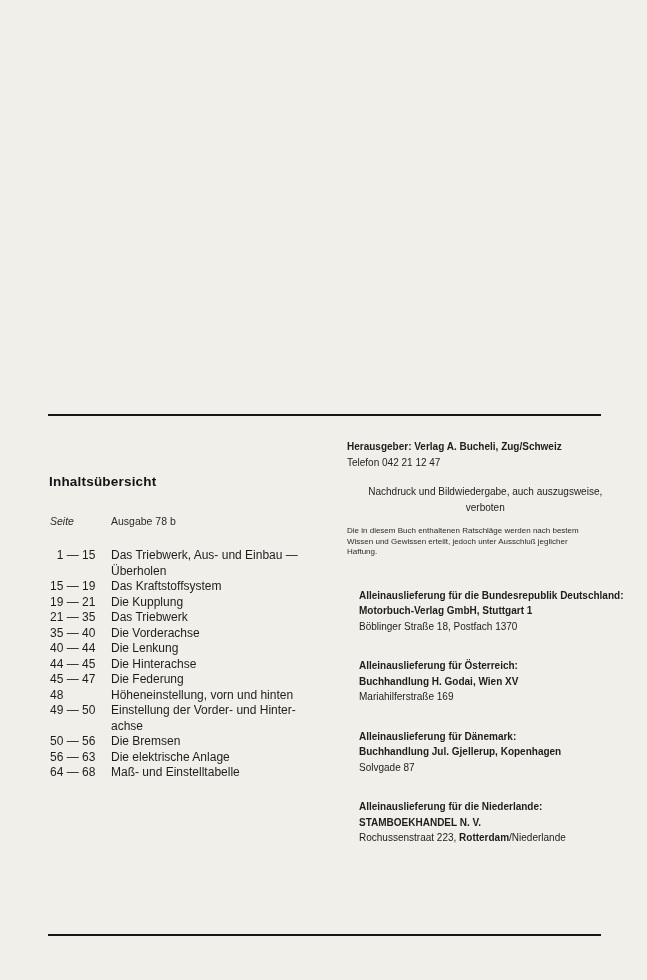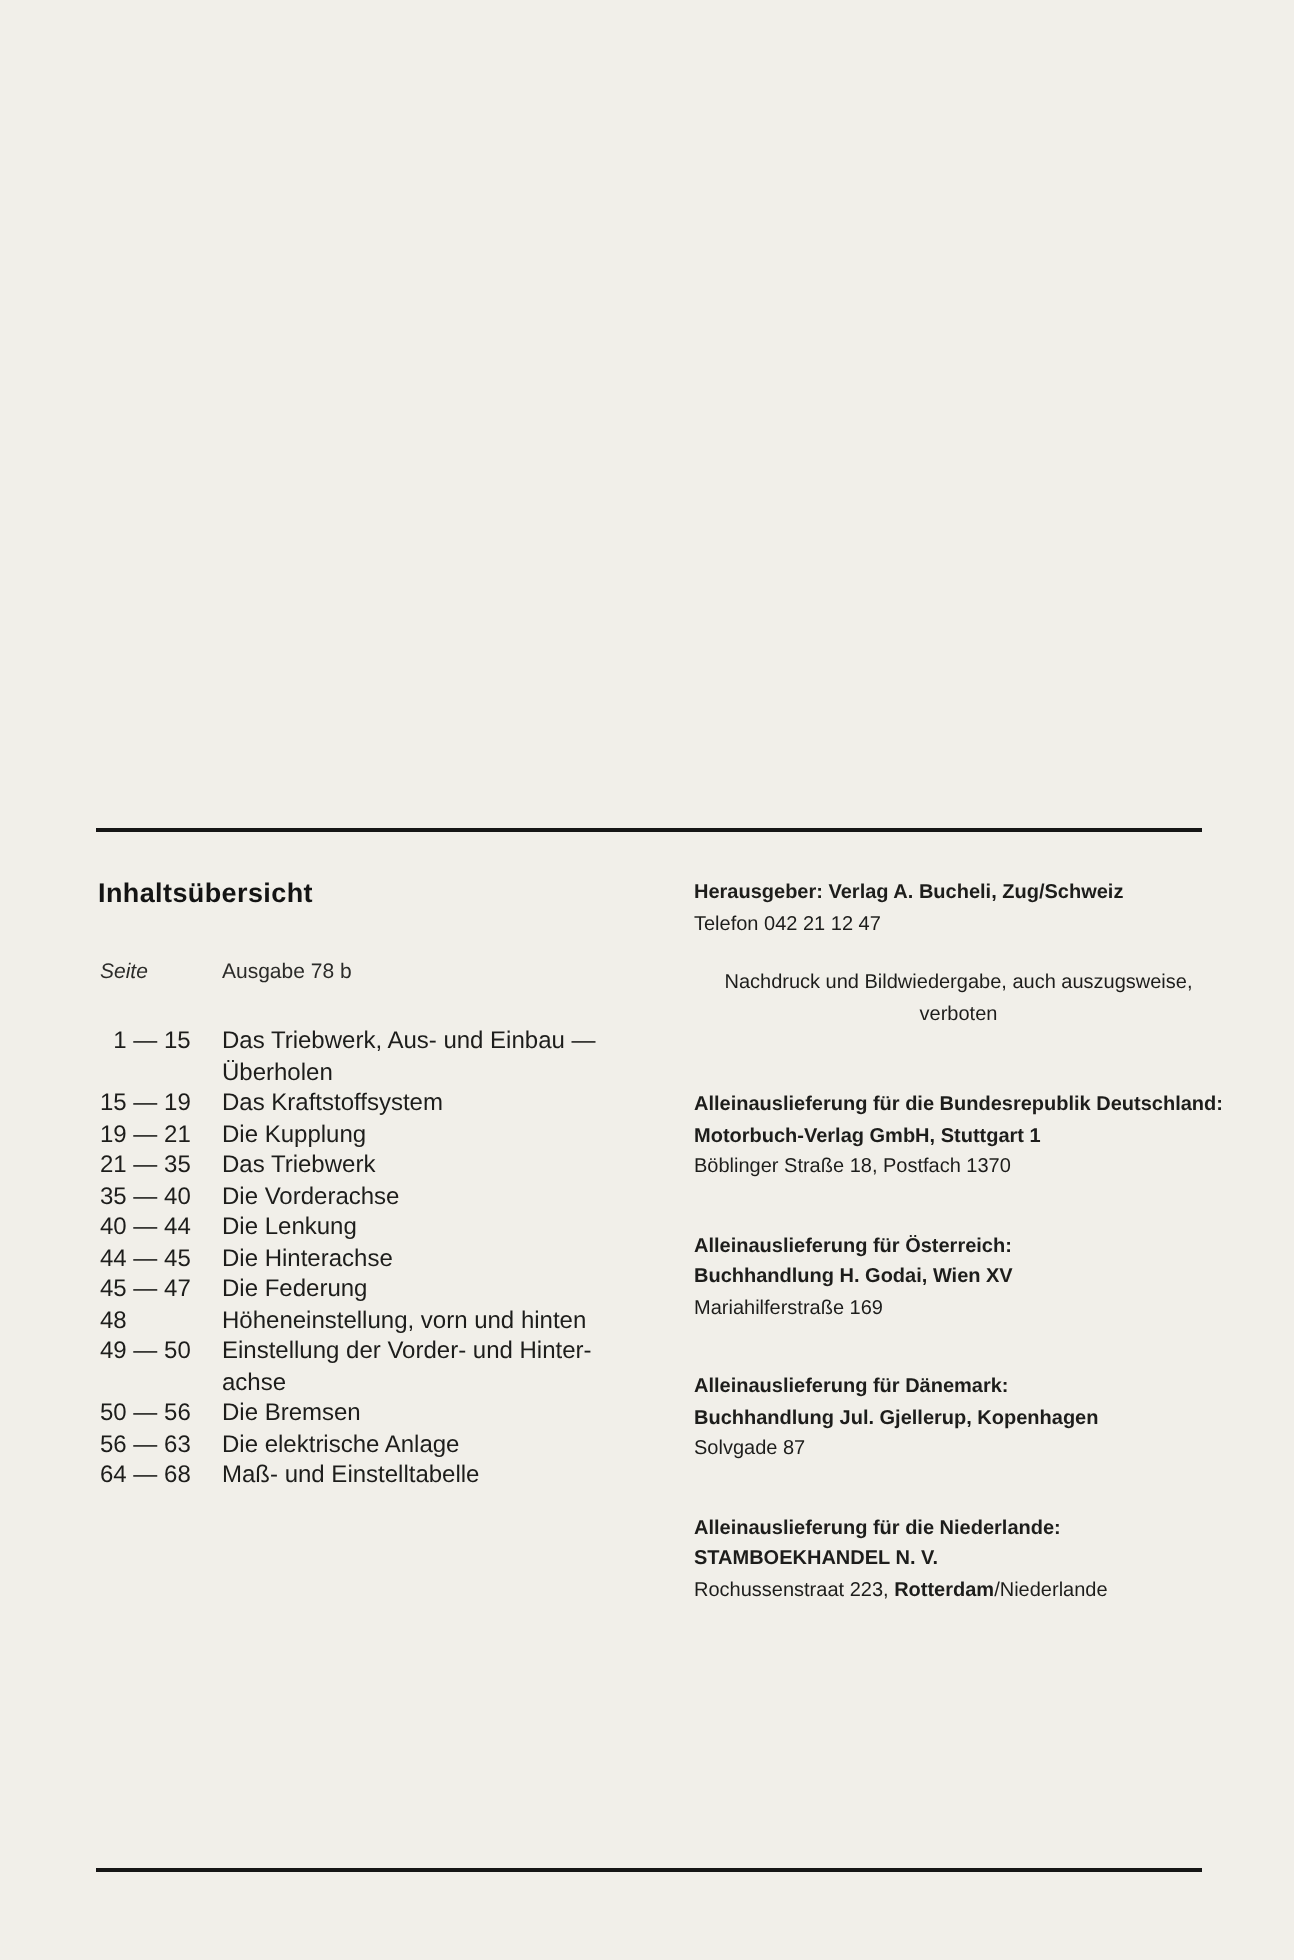--- a/index.html
+++ b/index.html
@@ -29,20 +29,21 @@
   .content {
     position: absolute;
     top: 439px;
     left: 48px;
     width: 553px;
     display: flex;
   }
   .col-left {
     width: 299px;
     flex: none;
+    margin-top: 35px;
   }
   .col-right {
     flex: 1;
     font-size: 10px;
     line-height: 15.5px;
   }
 
   
   .toc-heading {
     margin: 0 0 26px 1px;
@@ -81,21 +82,21 @@
     white-space: pre-line;
     text-align: center;
   }
   .disclaimer {
     margin-top: 11px;
     width: 252px;
     font-size: 8px;
     line-height: 10.5px;
     color: #2b2b29;
   }
-  .dist { margin-top: 24px; }
+  .dist { margin-top: 24px; margin-left: 12px; }
   .dist-first { margin-top: 30px; }
   .dist-region, .dist-name { font-weight: bold; white-space: nowrap; }
   .dist-address { white-space: nowrap; }
   .dist-address b { font-weight: bold; }
 </style>
 </head>
 <body>
 
 <div class="page">
 
@@ -169,20 +170,21 @@
       </div>
     </div>
 
     <div class="col-right">
       <div class="pub-name">Herausgeber: Verlag A. Bucheli, Zug/Schweiz</div>
       <div class="pub-phone">Telefon 042 21 12 47</div>
 
       <div class="notice">Nachdruck und Bildwiedergabe, auch auszugsweise,
 verboten</div>
 
+      <div class="disclaimer">Die in diesem Buch enthaltenen Ratschläge werden nach bestem Wissen und Gewissen erteilt, jedoch unter Ausschluß jeglicher Haftung.</div>
 
       <div class="dist dist-first">
         <div class="dist-region">Alleinauslieferung für die Bundesrepublik Deutschland:</div>
         <div class="dist-name">Motorbuch-Verlag GmbH, Stuttgart 1</div>
         <div class="dist-address">Böblinger Straße 18, Postfach 1370</div>
       </div>
 
       <div class="dist">
         <div class="dist-region">Alleinauslieferung für Österreich:</div>
         <div class="dist-name">Buchhandlung H. Godai, Wien XV</div>

